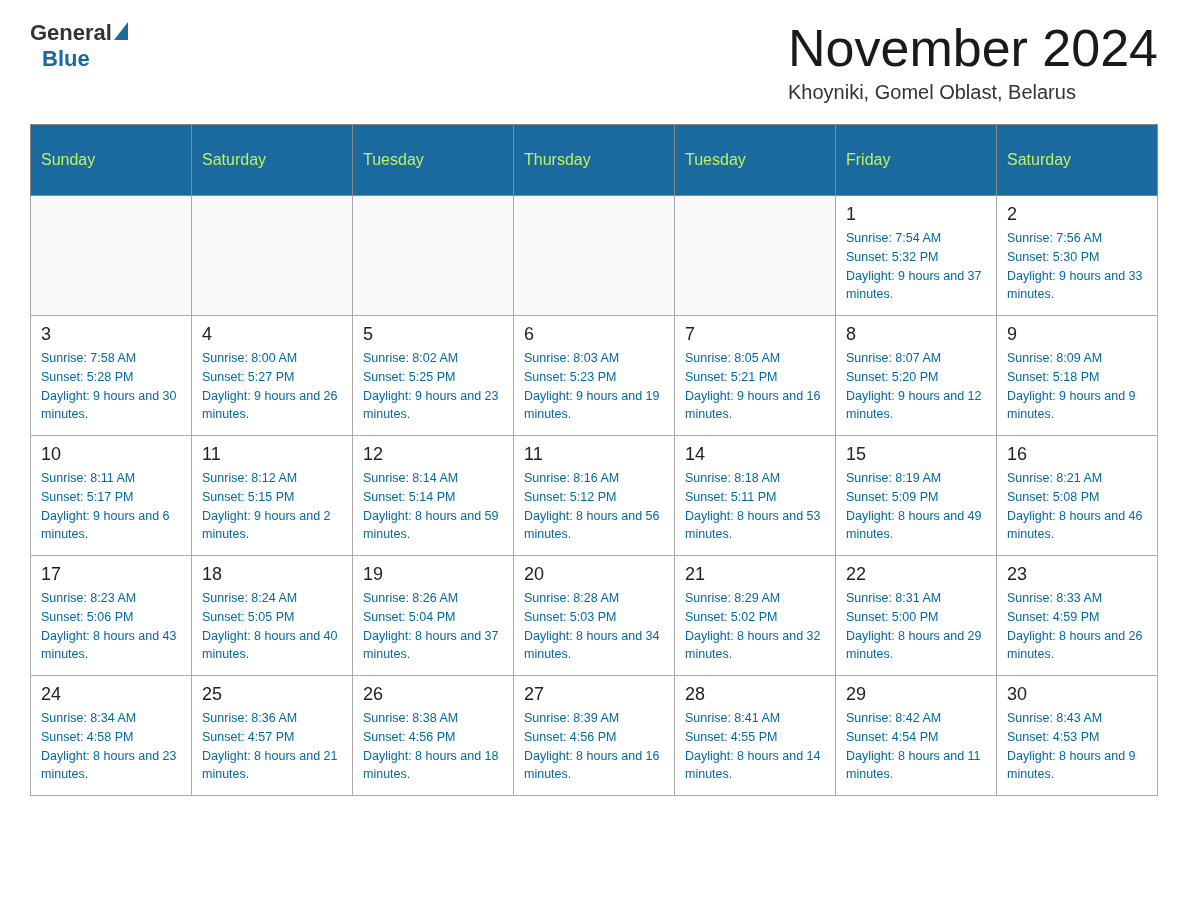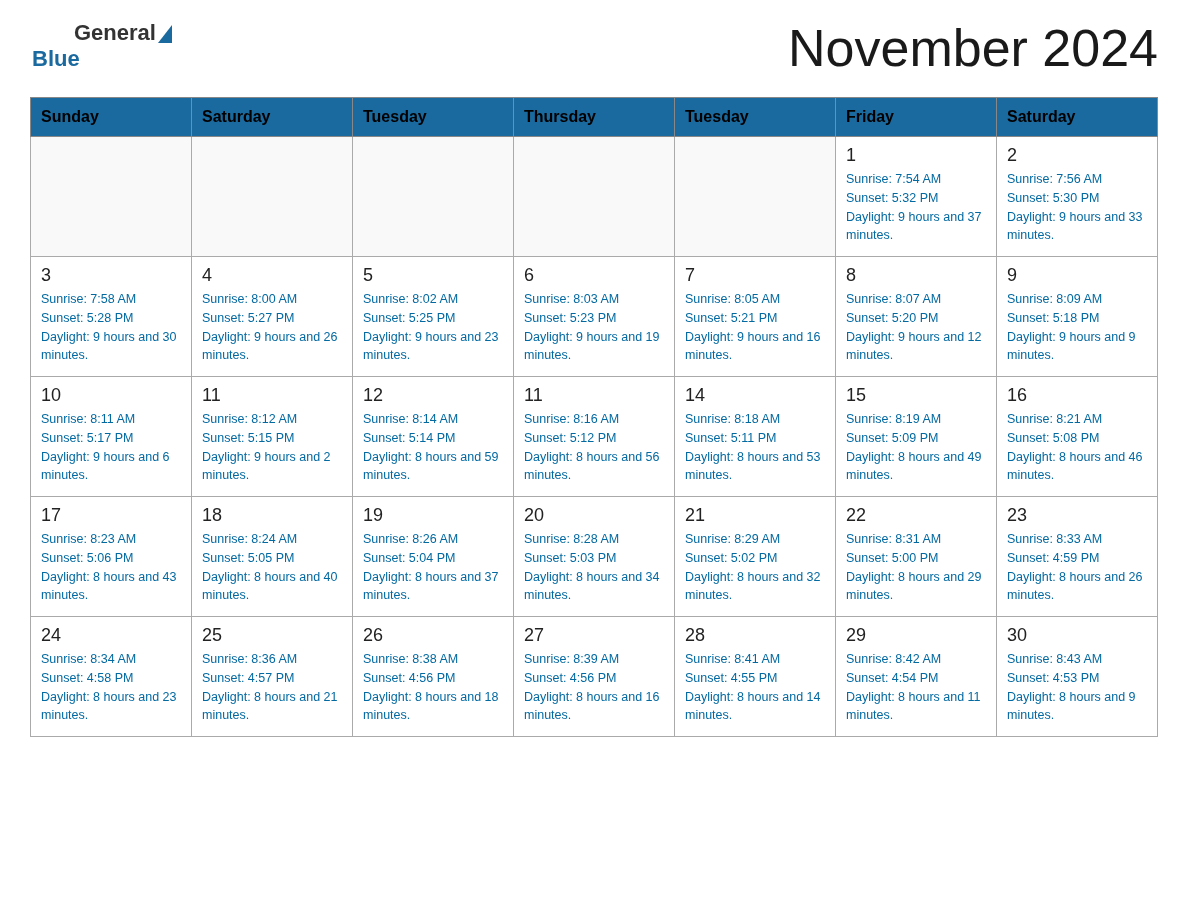--- a/index.html
+++ b/index.html
@@ -28,28 +28,27 @@
       border-bottom: 18px solid #1a6aa0;
       margin-left: 2px;
       margin-top: 2px;
     }
     .logo-area {
       display: flex;
       flex-direction: column;
     }
     .logo-line1 {
       display: flex;
-      align-items: center;
-      margin-left: 44px;
+      align-items: flex-start;
     }
     .logo-line2 {
       font-size: 22px;
       font-weight: bold;
       color: #1a6aa0;
-      margin-left: 2px;
+      margin-left: 12px;
     }
     .title-area {
       text-align: left;
     }
     .month-title {
       font-size: 52px;
       font-weight: normal;
       color: #1a1a1a;
       line-height: 1.1;
     }
@@ -58,25 +57,25 @@
       color: #333;
       margin-top: 4px;
     }
     .calendar-table {
       width: 100%;
       border-collapse: collapse;
       border: 1px solid #888;
     }
     .calendar-table th {
       background-color: #1a6aa0;
-      color: #000000;
-      padding: 10px 10px;
+      color: #bef264;
+      padding: 26px 10px;
       text-align: left;
       font-size: 16px;
-      font-weight: bold;
+      font-weight: normal;
       border: 1px solid #888;
     }
     .calendar-table td {
       border: 1px solid #aaa;
       vertical-align: top;
       padding: 8px 10px;
       width: calc(100% / 7);
       height: 120px;
     }
     .cell-empty {
@@ -100,20 +99,21 @@
 <div class="header">
   <div class="logo-area">
     <div class="logo-line1">
       <span class="logo-text-general">General</span>
       <div class="logo-triangle"></div>
     </div>
     <span class="logo-line2">Blue</span>
   </div>
   <div class="title-area">
     <div class="month-title">November 2024</div>
+    <div class="location-title">Khoyniki, Gomel Oblast, Belarus</div>
   </div>
 </div>
 
 <table class="calendar-table">
   <thead>
     <tr>
     <th>Sunday</th>
         <th>Saturday</th>
         <th>Tuesday</th>
         <th>Thursday</th>

